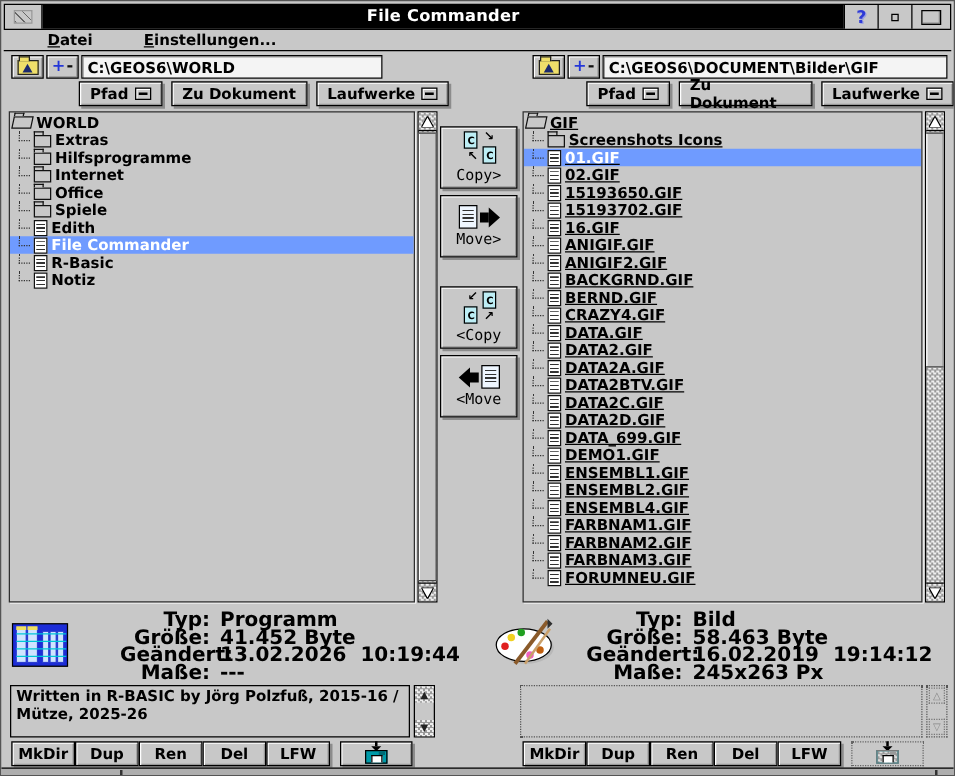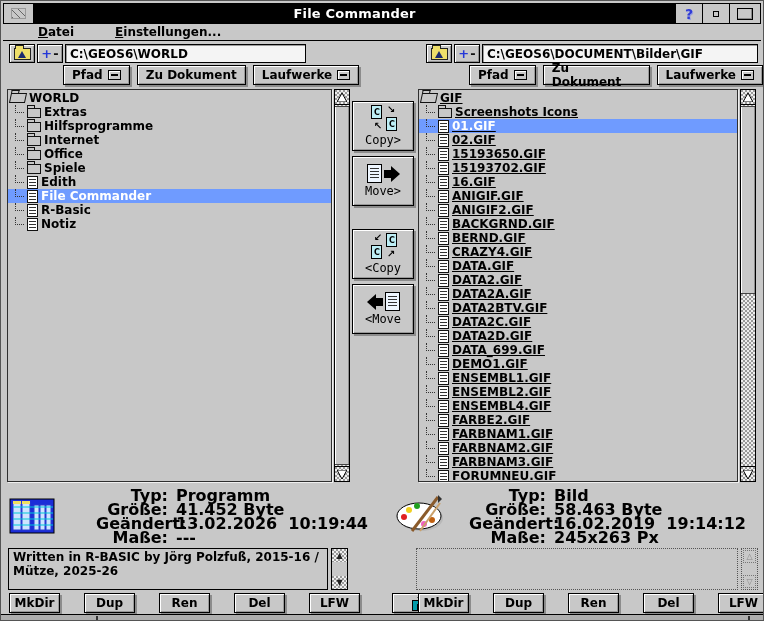--- a/index.html
+++ b/index.html
@@ -77,21 +77,21 @@
   .ivalue{padding-left:8px;white-space:pre;}
   .appicon{position:absolute;}
   
   .txtbox{position:absolute;top:547px;height:42px;border:1px solid #000;background:#c8c8c8;font-size:12px;line-height:14px;padding:1px 4px;overflow:hidden;}
   .txtbox.disabled{border:1px dotted #555;}
   .minisb{position:absolute;top:547px;width:17px;height:42px;border:1px solid #000;display:flex;flex-direction:column;justify-content:space-between;}
   .minisb .ar{height:13px;display:flex;align-items:center;justify-content:center;font-size:8px;color:#222;}
   .minisb.disabled{border:1px dotted #555;}
   .minisb.disabled .ar{border:1px dotted #777;color:#888;background:#c8c8c8;margin:1px;}
   
-  .filebtnrow{position:absolute;top:592px;height:20px;display:flex;gap:24px;}
+  .filebtnrow{position:absolute;top:592px;height:20px;display:flex;gap:0;}
   .filebtn{width:51px;height:20px;padding:0;}
   .flopbtn{width:58px;height:20px;margin-left:8px;padding:0;}
   .flopbtn.disabled{border:1px dotted #666;box-shadow:none;}
   .flopwrap{position:relative;width:20px;height:16px;}
   .flop{position:absolute;left:1px;bottom:0;width:18px;height:11px;background:#009aa8;border:1px solid #000;}
   .flop::before{content:"";position:absolute;left:4px;bottom:0;width:7px;height:5px;background:#fff;border:1px solid #000;border-bottom:none;}
   .flop::after{content:"";position:absolute;right:1px;top:0;width:5px;height:3px;background:#006a74;}
   .dn-stem{position:absolute;top:-2px;left:9px;width:2px;height:4px;background:#000;}
   .dn-head{position:absolute;top:2px;left:6px;width:0;height:0;border:4px solid transparent;border-top:4px solid #000;}
   .flopbtn.disabled .flop{background-image:repeating-conic-gradient(#ddd 0% 25%,#9a9a9a 0% 50%);background-size:4px 4px;border-color:#777;}
@@ -383,25 +383,20 @@
       </div>
       <div class="trow">
         <span class="tconn"></span>
         <span class="icon-file"></span>
         <span class="tlabel">ENSEMBL2.GIF</span>
       </div>
       <div class="trow">
         <span class="tconn"></span>
         <span class="icon-file"></span>
         <span class="tlabel">ENSEMBL4.GIF</span>
-      </div>
-      <div class="trow">
-        <span class="tconn"></span>
-        <span class="icon-file"></span>
-        <span class="tlabel">FARBE2.GIF</span>
       </div>
       <div class="trow">
         <span class="tconn"></span>
         <span class="icon-file"></span>
         <span class="tlabel">FARBNAM1.GIF</span>
       </div>
       <div class="trow">
         <span class="tconn"></span>
         <span class="icon-file"></span>
         <span class="tlabel">FARBNAM2.GIF</span>

